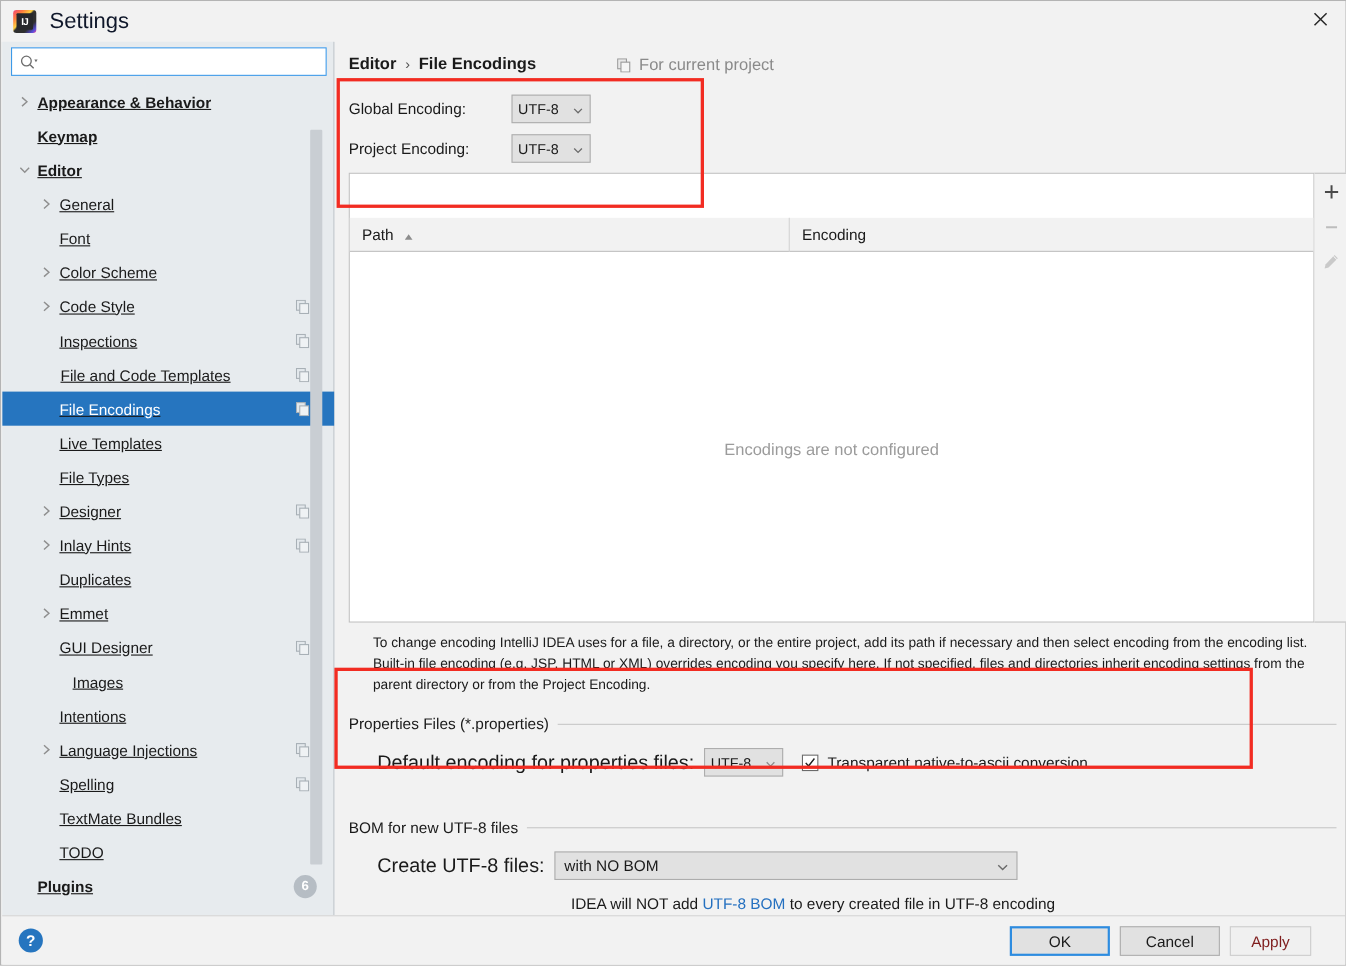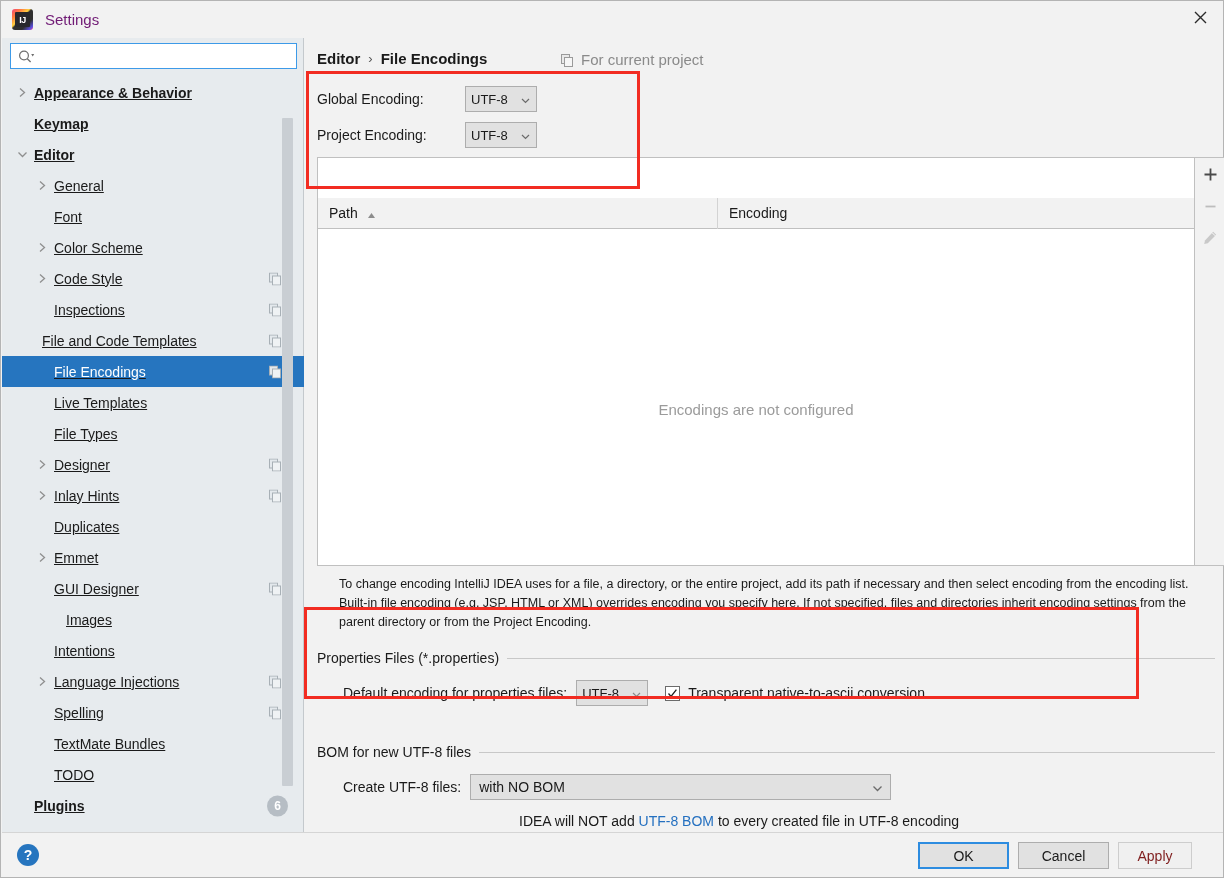--- a/index.html
+++ b/index.html
@@ -43,22 +43,22 @@
     border-radius: 1px;
   }
   .logo-text {
     position: relative; z-index: 2;
     color: #fff; font-size: 9px; font-weight: bold;
     letter-spacing: -0.5px;
     font-family: "Liberation Sans", sans-serif;
   }
   .title-text {
     margin-left: 12px;
-    font-size: 15px;
-    color: #701a75;
+    font-size: 20px;
+    color: #0f172a;
   }
   .close-btn {
     position: absolute; right: 0; top: 0;
     width: 46px; height: 33px;
     display: flex; align-items: center; justify-content: center;
     cursor: default;
   }
   .close-btn svg { display: block; }
 
   
@@ -256,21 +256,21 @@
     white-space: nowrap;
   }
   .group-line {
     flex: 1 1 auto;
     height: 1px;
     background: #c8c8c8;
     margin-left: 8px;
   }
   .group-body { padding-left: 26px; padding-top: 14px; }
   .field-row { display: flex; align-items: center; }
-  .field-label { font-size: 14px; margin-right: 9px; }
+  .field-label { font-size: 18px; margin-right: 9px; }
   .checkbox-wrap {
     display: flex; align-items: center;
     margin-left: 17px;
     cursor: default;
   }
   .cb {
     width: 15px; height: 15px;
     border: 1px solid #6b6b6b;
     background: #ffffff;
     display: flex; align-items: center; justify-content: center;
@@ -424,21 +424,21 @@
             </svg></span>
         </div>
         <div class="tree-item" style="padding-left: 32px;">
           <span class="arrow none" style="color: rgb(143, 143, 143);"></span>
           <span class="tree-label">Inspections</span>
           <span class="copy-badge"><svg width="13" height="13" viewBox="0 0 13 13">
               <rect x="0.5" y="0.5" width="8" height="9" stroke="#a8b0b6" stroke-width="1" fill="#e3e8ec"></rect>
               <rect x="3.5" y="3.5" width="8" height="9" stroke="#a8b0b6" stroke-width="1" fill="#eff2f4"></rect>
             </svg></span>
         </div>
-        <div class="tree-item" style="padding-left: 20px; justify-content: flex-end;">
+        <div class="tree-item" style="padding-left: 33px; justify-content: flex-end;">
           <span class="arrow none" style="color: rgb(143, 143, 143);"></span>
           <span class="tree-label">File and Code Templates</span>
           <span class="copy-badge"><svg width="13" height="13" viewBox="0 0 13 13">
               <rect x="0.5" y="0.5" width="8" height="9" stroke="#a8b0b6" stroke-width="1" fill="#e3e8ec"></rect>
               <rect x="3.5" y="3.5" width="8" height="9" stroke="#a8b0b6" stroke-width="1" fill="#eff2f4"></rect>
             </svg></span>
         </div>
         <div class="tree-item selected" style="padding-left: 32px;">
           <span class="arrow none" style="color: rgb(255, 255, 255);"></span>
           <span class="tree-label">File Encodings</span>

